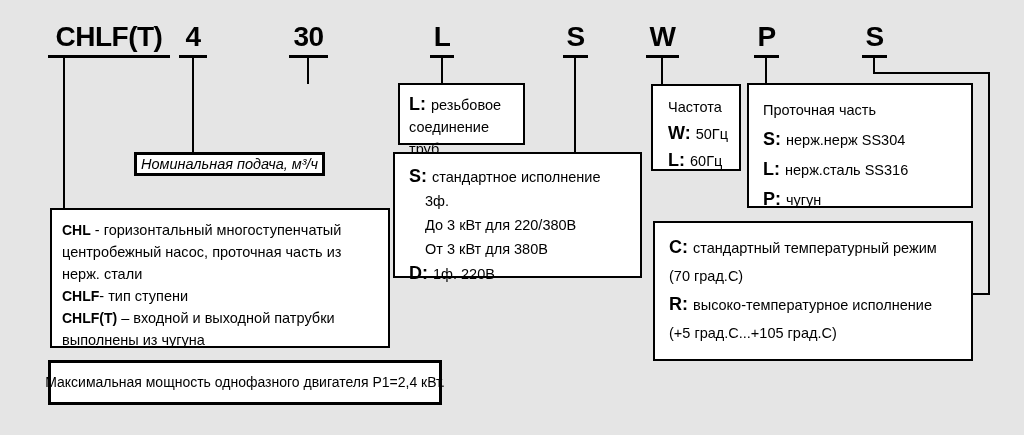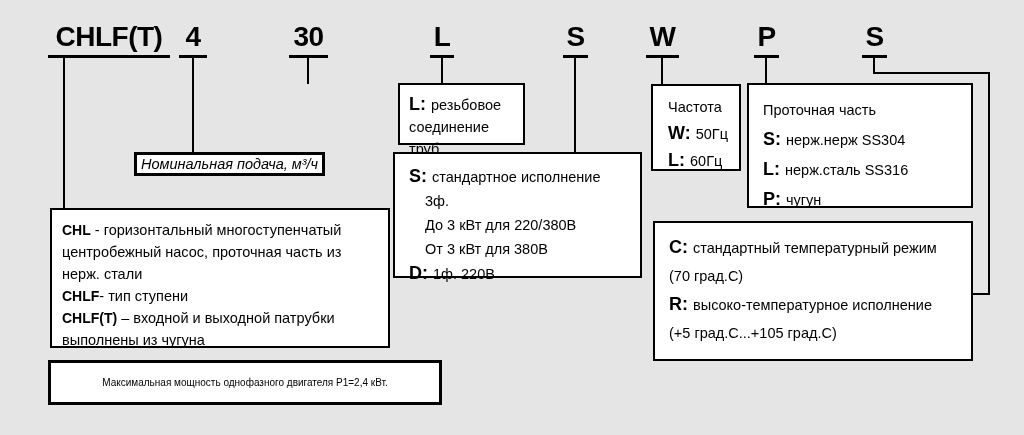--- a/index.html
+++ b/index.html
@@ -96,17 +96,17 @@
     <div><b class="k2">CHLF(T)</b><span> – входной и выходной патрубки выполнены из чугуна</span></div>
   </div>
 
   <div class="box temp-box" style="left:653px; top:221px; width:320px; height:140px;">
     <div class="row"><b class="k">C:</b><span>стандартный температурный режим</span></div>
     <div class="row">(70 град.С)</div>
     <div class="row"><b class="k">R:</b><span>высоко-температурное исполнение</span></div>
     <div class="row">(+5 град.С...+105 град.С)</div>
   </div>
 
-  <div class="box thick center" style="left:48px; top:360px; width:394px; height:45px; font-size:10px;">
+  <div class="box thick center" style="left:48px; top:360px; width:394px; height:45px; font-size:14px;">
     <span class="nowrap">Максимальная мощность однофазного двигателя P1=2,4 кВт.</span>
   </div>
 
 </div>
 
 </body></html>

